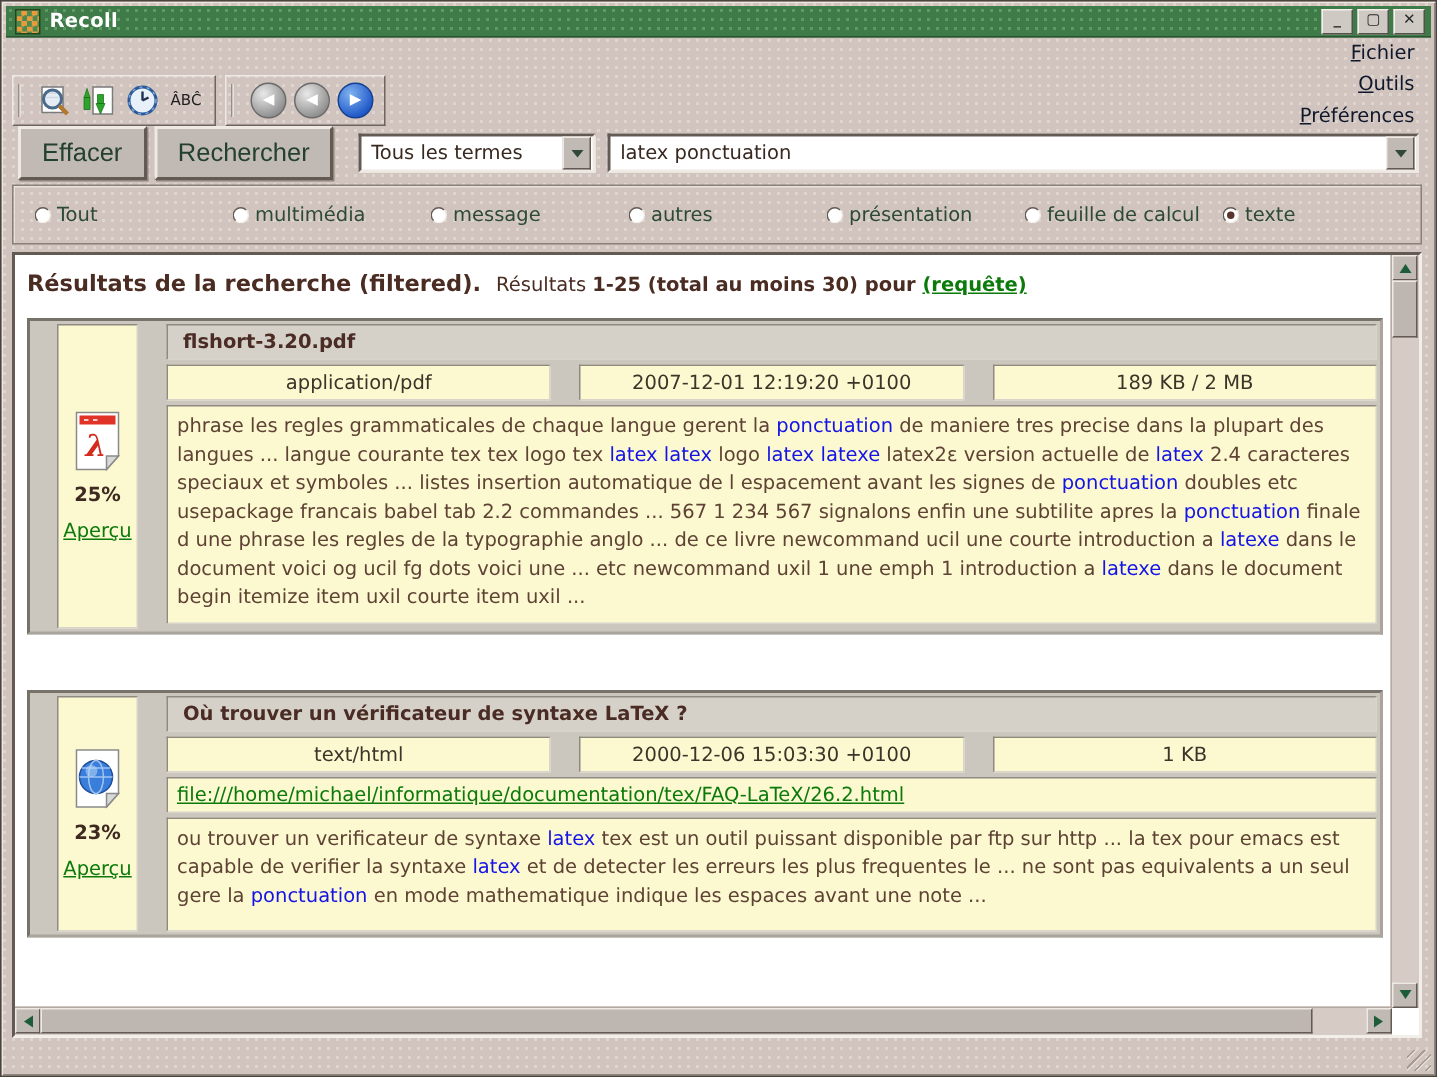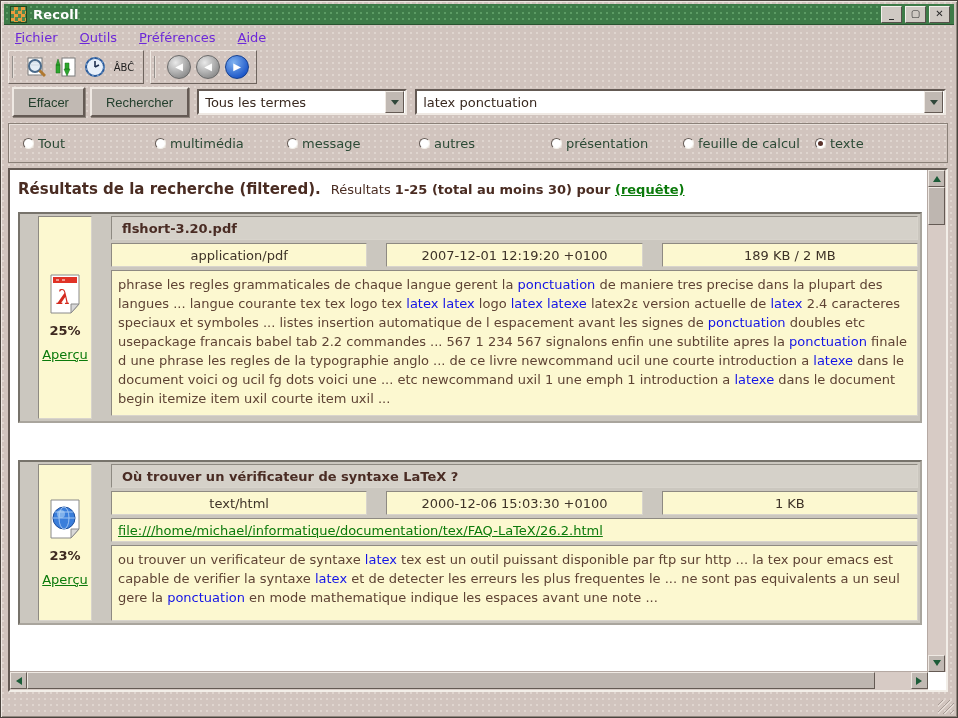--- a/index.html
+++ b/index.html
@@ -25,50 +25,50 @@
     background-size:7px 7px;border:1px solid #23461F;}
   .title-text{color:#FFFFFF;font-weight:bold;font-size:13px;letter-spacing:.2px;}
   .win-buttons{margin-left:auto;display:flex;gap:3px;}
   .win-btn{width:19px;height:15px;background:#CFC9C3;
     border:1px solid;border-color:#F4F0EC #55504A #55504A #F4F0EC;
     display:flex;align-items:center;justify-content:center;
     font-size:10px;line-height:10px;color:#2A2A2A;font-weight:bold;cursor:default;}
 
   
   .menubar{position:absolute;left:6px;top:27px;right:6px;height:20px;
-    display:flex;align-items:center;gap:4px;font-size:13px;color:#6d28d9;}
+    display:flex;align-items:flex-end;gap:4px;font-size:13px;color:#0f172a;flex-direction:column;}
   .menu-item{display:inline-block;padding:1px 9px;cursor:default;}
   .menu-item::first-letter{text-decoration:underline;}
 
   
   .toolbar{position:absolute;left:8px;top:50px;height:34px;display:flex;gap:6px;}
   .tb-group{display:flex;align-items:center;gap:3px;padding:2px 6px 2px 2px;
     border:1px solid;border-color:#EFE9E3 #6E645E #6E645E #EFE9E3;background:transparent;}
   .tb-handle{width:4px;height:22px;border-left:2px groove #E8E0DA;margin:0 3px 0 1px;}
   .tb-btn{width:26px;height:24px;display:flex;align-items:center;justify-content:center;cursor:default;}
   .abc-label{font-size:10px;color:#1E1E1E;letter-spacing:0;}
   .nav-circle{width:22px;height:22px;border-radius:50%;display:flex;align-items:center;justify-content:center;
     color:#fff;font-size:10px;line-height:10px;}
   .nav-gray{background:radial-gradient(circle at 35% 30%, #E9E9E9, #8F8F8F 75%);border:1px solid #6A6A6A;}
   .nav-blue{background:radial-gradient(circle at 35% 30%, #7FB2F0, #1E57C8 75%);border:1px solid #16408F;}
 
   
   .search-row{position:absolute;left:12px;top:89px;right:12px;height:26px;display:flex;align-items:center;}
-  .push-btn{height:30px;background:#C1B9B3;color:#24402E;font-size:13px;
+  .push-btn{height:36px;background:#C1B9B3;color:#24402E;font-size:17px;
     border:2px solid;border-color:#EFE9E3 #645A54 #645A54 #EFE9E3;
     padding:0 14px;margin-right:5px;cursor:default;display:flex;align-items:center;box-shadow:1px 1px 0 #8F867E;}
   .combo{height:26px;background:#FFFFFF;display:flex;align-items:center;box-sizing:border-box;
     border:2px solid;border-color:#645A54 #EFE9E3 #EFE9E3 #645A54;position:relative;}
   .combo-text{flex:1;font-size:13px;color:#38281F;padding:0 6px;white-space:nowrap;overflow:hidden;
     border:none;outline:none;background:transparent;font-family:inherit;}
   .combo-arrow{width:17px;height:20px;margin-right:1px;background:#C1B9B3;
     border:1px solid;border-color:#EFE9E3 #645A54 #645A54 #EFE9E3;
     display:flex;align-items:center;justify-content:center;cursor:default;}
   .combo-arrow::after{content:"";width:0;height:0;border:4px solid transparent;border-top:5px solid #30473A;margin-top:4px;}
-  .mode-combo{width:210px;margin:0 8px 0 3px;}
+  .mode-combo{width:158px;margin:0 8px 0 12px;}
   .query-combo{flex:1;}
 
   
   .filter-frame{position:absolute;left:8px;top:123px;right:10px;height:40px;
     border:1px solid #8A8078;box-shadow:inset 1px 1px 0 #E9E1DB;
     display:flex;align-items:center;padding-left:14px;box-sizing:border-box;}
   .radio-opt{display:flex;align-items:center;gap:4px;width:132px;font-size:13px;color:#2C4A36;cursor:default;}
   .radio-opt:last-child{width:auto;}
   .radio-circle{width:11px;height:11px;border-radius:50%;background:#FFFFFF;flex:0 0 auto;
     border:1px solid;border-color:#645A54 #F2EEE8 #F2EEE8 #645A54;box-sizing:border-box;position:relative;}

